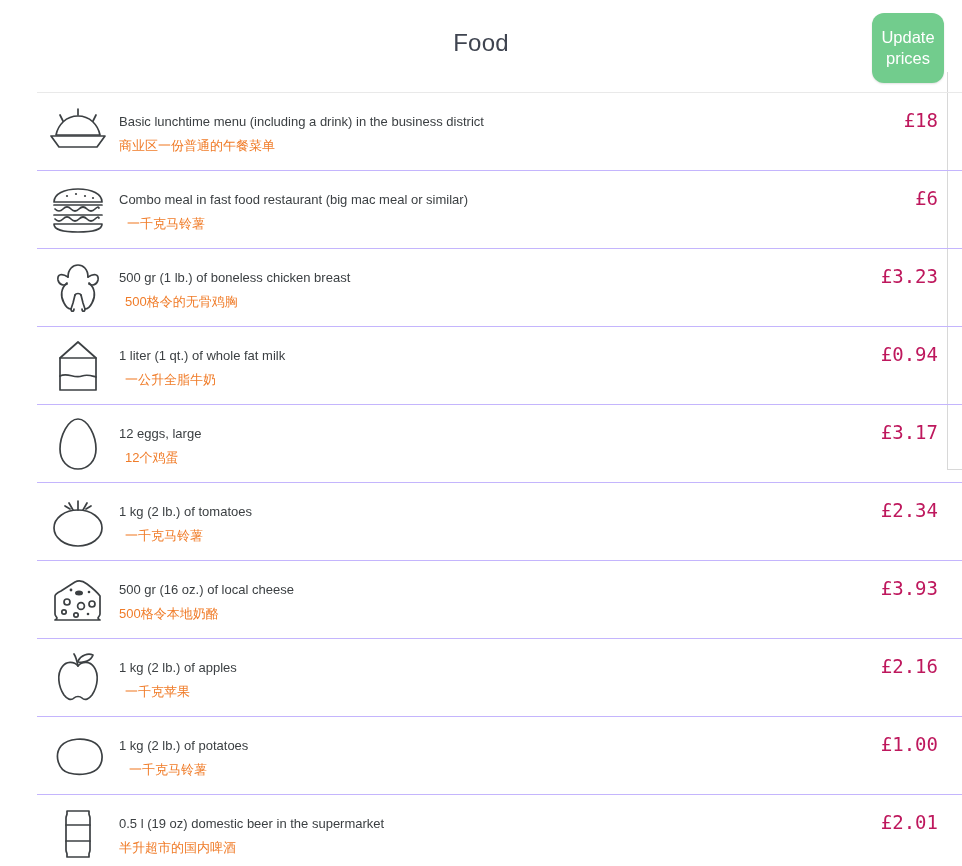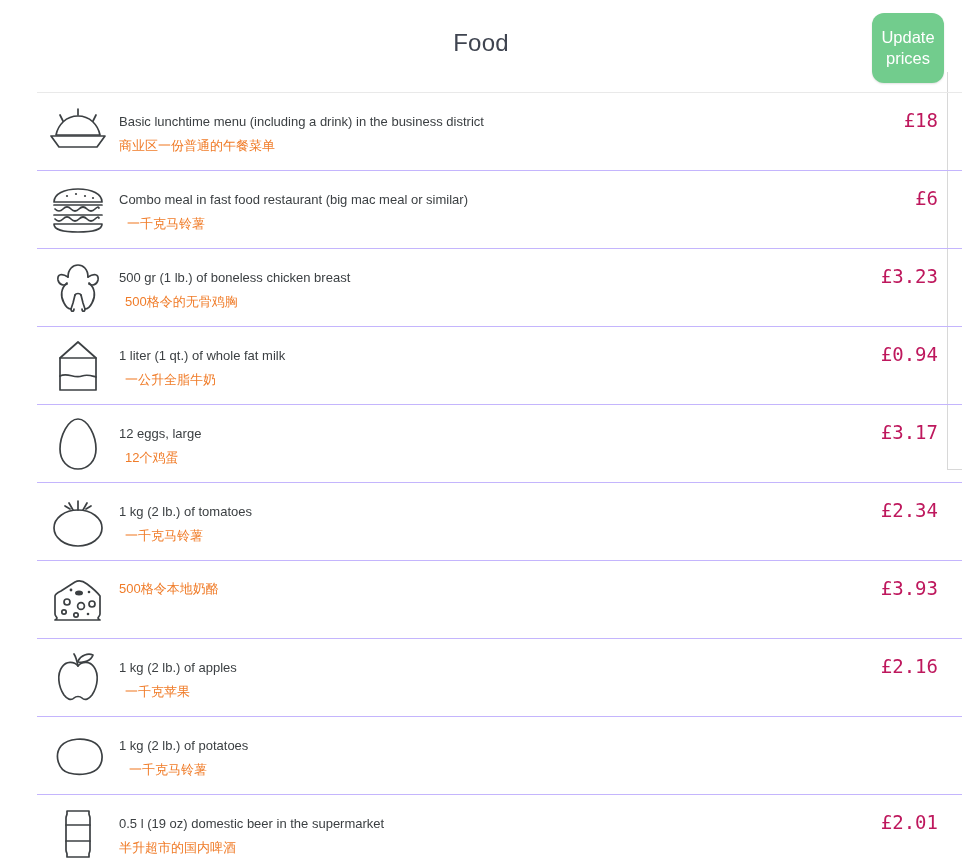--- a/index.html
+++ b/index.html
@@ -248,20 +248,21 @@
           <circle cx="32" cy="30" r="3.4" fill="none" stroke="#3c4043" stroke-width="1.7" stroke-linecap="round" stroke-linejoin="round"></circle>
           <circle cx="15" cy="36" r="2.2" fill="none" stroke="#3c4043" stroke-width="1.7" stroke-linecap="round" stroke-linejoin="round"></circle>
           <circle cx="27" cy="39" r="2.2" fill="none" stroke="#3c4043" stroke-width="1.7" stroke-linecap="round" stroke-linejoin="round"></circle>
           <circle cx="43" cy="28" r="3" fill="none" stroke="#3c4043" stroke-width="1.7" stroke-linecap="round" stroke-linejoin="round"></circle>
           <circle cx="22" cy="14" r="1.4" fill="#3c4043" stroke="none"></circle>
           <circle cx="39" cy="38" r="1.3" fill="#3c4043" stroke="none"></circle>
           <circle cx="40" cy="16" r="1.3" fill="#3c4043" stroke="none"></circle>
         </svg>
       </div>
       <div class="label-cell">
+        <div class="label-en">500 gr (16 oz.) of local cheese</div>
         <div class="label-zh indent-0">500格令本地奶酪</div>
       </div>
       <div class="price-cell">£3.93</div>
     </div>
     <div class="row">
       <div class="icon-cell">
         <svg width="52" height="56" viewBox="0 0 52 56">
           <path fill="none" stroke="#3c4043" stroke-width="1.7" stroke-linecap="round" stroke-linejoin="round" d="M26 16 C22 11 14 11 10 17 C5 24 6 36 12 45 C15 49 19 51 22 48 C24 46 28 46 30 48 C33 51 37 49 40 45 C46 36 47 24 42 17 C38 11 30 11 26 16 Z"></path>
           <path fill="none" stroke="#3c4043" stroke-width="1.7" stroke-linecap="round" stroke-linejoin="round" d="M26 16 C25 11 24 7 22 4"></path>
           <path fill="none" stroke="#3c4043" stroke-width="1.7" stroke-linecap="round" stroke-linejoin="round" d="M26 11 C29 5 36 3 41 5 C39 11 32 13 26 12"></path>
@@ -276,20 +277,21 @@
     <div class="row">
       <div class="icon-cell">
         <svg width="58" height="44" viewBox="0 0 58 44">
           <path fill="none" stroke="#3c4043" stroke-width="1.7" stroke-linecap="round" stroke-linejoin="round" d="M12 12 C19 4 36 3 46 9 C54 14 55 26 50 33 C45 40 31 42 20 39 C9 36 5 21 12 12 Z"></path>
         </svg>
       </div>
       <div class="label-cell">
         <div class="label-en">1 kg (2 lb.) of potatoes</div>
         <div class="label-zh indent-3">一千克马铃薯</div>
       </div>
+      <div class="price-cell">£1.00</div>
     </div>
     <div class="row">
       <div class="icon-cell">
         <svg width="42" height="58" viewBox="0 0 42 58">
           <path fill="none" stroke="#3c4043" stroke-width="1.7" stroke-linecap="round" stroke-linejoin="round" d="M10 6 L32 6 L32 9 C32 10 33 11 33 13 L33 45 C33 47 32 48 32 49 L32 52 L10 52 L10 49 C10 48 9 47 9 45 L9 13 C9 11 10 10 10 9 Z"></path>
           <path fill="none" stroke="#3c4043" stroke-width="1.7" stroke-linecap="round" stroke-linejoin="round" d="M9 20 L33 20"></path>
           <path fill="none" stroke="#3c4043" stroke-width="1.7" stroke-linecap="round" stroke-linejoin="round" d="M9 36 L33 36"></path>
         </svg>
       </div>
       <div class="label-cell">

